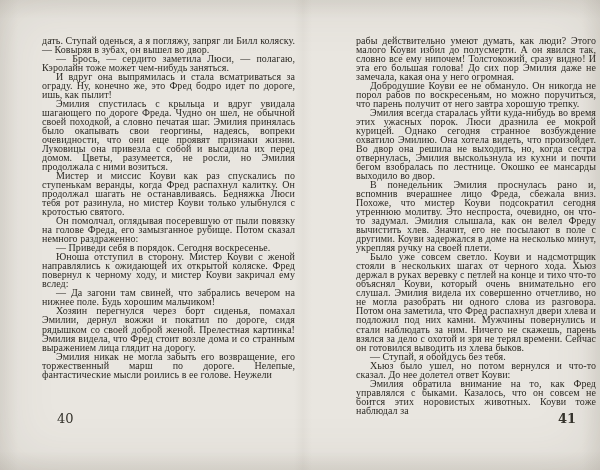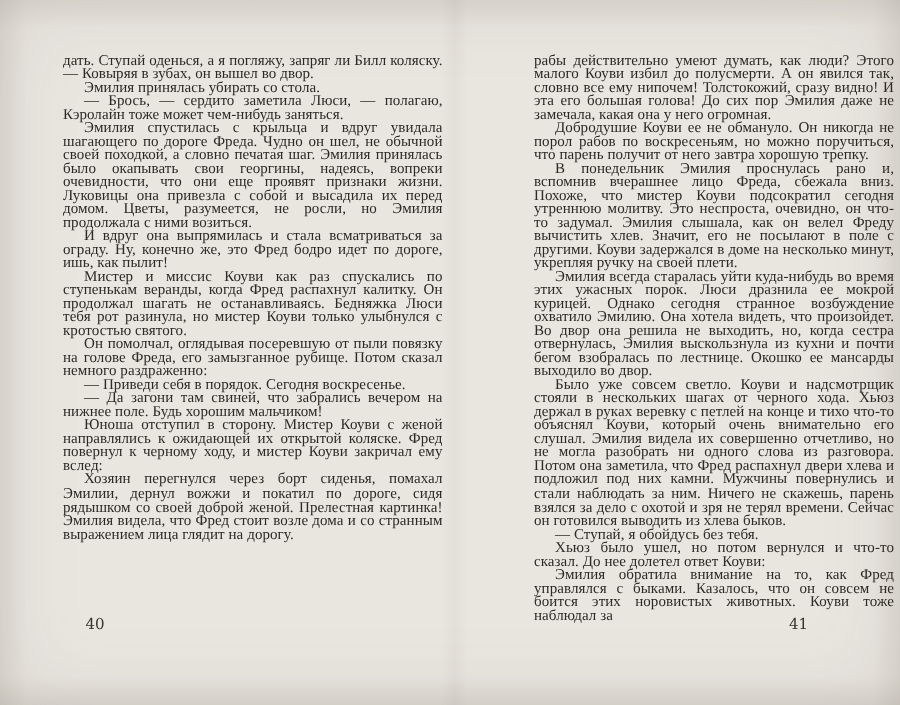--- a/index.html
+++ b/index.html
@@ -40,50 +40,50 @@
     text-indent: 14px;
   }
   .page-text p.cont {
     text-indent: 0;
   }
   .left-col  { left: 42px;  top: 36px; width: 253px; }
   .right-col { left: 356px; top: 36px; width: 240px; }
   .folio {
     position: absolute;
     font-family: "DejaVu Serif", "Liberation Serif", serif;
-    font-size: 10px;
+    font-size: 13px;
     color: #35332c;
   }
   .folio-left  { left: 57px;  top: 411px; }
-  .folio-right { left: 526px; top: 411px; }
+  .folio-right { left: 558px; top: 411px; font-weight: bold; }
 </style>
 </head>
 <body>
 
 <div class="spread">
 
   <div class="page-text left-col">
     <p class="cont">дать. Ступай оденься, а я погляжу, запряг ли Билл коляску. — Ковыряя в зубах, он вышел во двор.</p>
-    <p>Эмилия принялась убирать со стола.</p>
     <p>— Брось, — сердито заметила Люси, — полагаю, Кэролайн тоже может чем-нибудь заняться.</p>
+    <p>И вдруг она выпрямилась и стала всматриваться за ограду. Ну, конечно же, это Фред бодро идет по дороге, ишь, как пылит!</p>
     <p>Эмилия спустилась с крыльца и вдруг увидала шагающего по дороге Фреда. Чудно он шел, не обычной своей походкой, а словно печатая шаг. Эмилия принялась было окапывать свои георгины, надеясь, вопреки очевидности, что они еще проявят признаки жизни. Луковицы она привезла с собой и высадила их перед домом. Цветы, разумеется, не росли, но Эмилия продолжала с ними возиться.</p>
-    <p>И вдруг она выпрямилась и стала всматриваться за ограду. Ну, конечно же, это Фред бодро идет по дороге, ишь, как пылит!</p>
     <p>Мистер и миссис Коуви как раз спускались по ступенькам веранды, когда Фред распахнул калитку. Он продолжал шагать не останавливаясь. Бедняжка Люси тебя рот разинула, но мистер Коуви только улыбнулся с кротостью святого.</p>
     <p>Он помолчал, оглядывая посеревшую от пыли повязку на голове Фреда, его замызганное рубище. Потом сказал немного раздраженно:</p>
     <p>— Приведи себя в порядок. Сегодня воскресенье.</p>
+    <p>Юноша отступил в сторону. Мистер Коуви с женой направлялись к ожидающей их открытой коляске. Фред повернул к черному ходу, и мистер Коуви закричал ему вслед:</p>
     <p>— Да загони там свиней, что забрались вечером на нижнее поле. Будь хорошим мальчиком!</p>
-    <p>Юноша отступил в сторону. Мистер Коуви с женой направлялись к ожидающей их открытой коляске. Фред повернул к черному ходу, и мистер Коуви закричал ему вслед:</p>
     <p>Хозяин перегнулся через борт сиденья, помахал Эмилии, дернул вожжи и покатил по дороге, сидя рядышком со своей доброй женой. Прелестная картинка! Эмилия видела, что Фред стоит возле дома и со странным выражением лица глядит на дорогу.</p>
+    <p>Эмилия никак не могла забыть его возвращение, его торжественный марш по дороге. Нелепые, фантастические мысли роились в ее голове. Неужели</p>
   </div>
 
   <div class="page-text right-col">
     <p class="cont">рабы действительно умеют думать, как люди? Этого малого Коуви избил до полусмерти. А он явился так, словно все ему нипочем! Толстокожий, сразу видно! И эта его большая голова! До сих пор Эмилия даже не замечала, какая она у него огромная.</p>
     <p>Добродушие Коуви ее не обмануло. Он никогда не порол рабов по воскресеньям, но можно поручиться, что парень получит от него завтра хорошую трепку.</p>
+    <p>Эмилия всегда старалась уйти куда-нибудь во время этих ужасных порок. Люси дразнила ее мокрой курицей. Однако сегодня странное возбуждение охватило Эмилию. Она хотела видеть, что произойдет. Во двор она решила не выходить, но, когда сестра отвернулась, Эмилия выскользнула из кухни и почти бегом взобралась по лестнице. Окошко ее мансарды выходило во двор.</p>
     <p>В понедельник Эмилия проснулась рано и, вспомнив вчерашнее лицо Фреда, сбежала вниз. Похоже, что мистер Коуви подсократил сегодня утреннюю молитву. Это неспроста, очевидно, он что-то задумал. Эмилия слышала, как он велел Фреду вычистить хлев. Значит, его не посылают в поле с другими. Коуви задержался в доме на несколько минут, укрепляя ручку на своей плети.</p>
-    <p>Эмилия всегда старалась уйти куда-нибудь во время этих ужасных порок. Люси дразнила ее мокрой курицей. Однако сегодня странное возбуждение охватило Эмилию. Она хотела видеть, что произойдет. Во двор она решила не выходить, но, когда сестра отвернулась, Эмилия выскользнула из кухни и почти бегом взобралась по лестнице. Окошко ее мансарды выходило во двор.</p>
     <p>Было уже совсем светло. Коуви и надсмотрщик стояли в нескольких шагах от черного хода. Хьюз держал в руках веревку с петлей на конце и тихо что-то объяснял Коуви, который очень внимательно его слушал. Эмилия видела их совершенно отчетливо, но не могла разобрать ни одного слова из разговора. Потом она заметила, что Фред распахнул двери хлева и подложил под них камни. Мужчины повернулись и стали наблюдать за ним. Ничего не скажешь, парень взялся за дело с охотой и зря не терял времени. Сейчас он готовился выводить из хлева быков.</p>
     <p>— Ступай, я обойдусь без тебя.</p>
     <p>Хьюз было ушел, но потом вернулся и что-то сказал. До нее долетел ответ Коуви:</p>
     <p>Эмилия обратила внимание на то, как Фред управлялся с быками. Казалось, что он совсем не боится этих норовистых животных. Коуви тоже наблюдал за</p>
   </div>
 
   <div class="folio folio-left">40</div>
   <div class="folio folio-right">41</div>
 
   <div class="vignette"></div>

